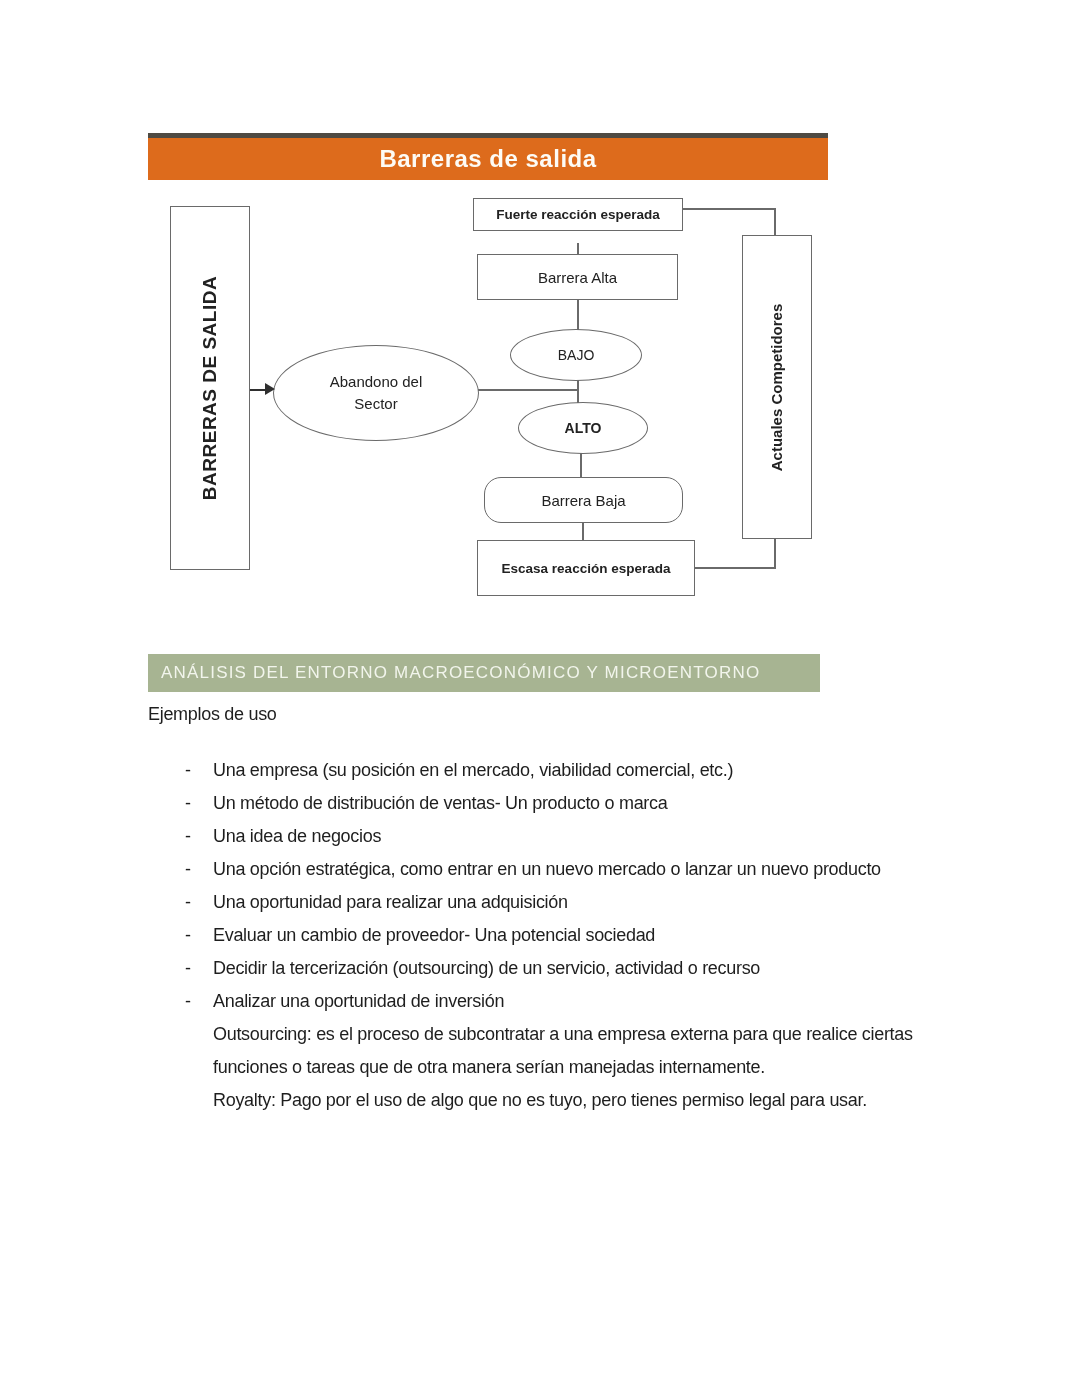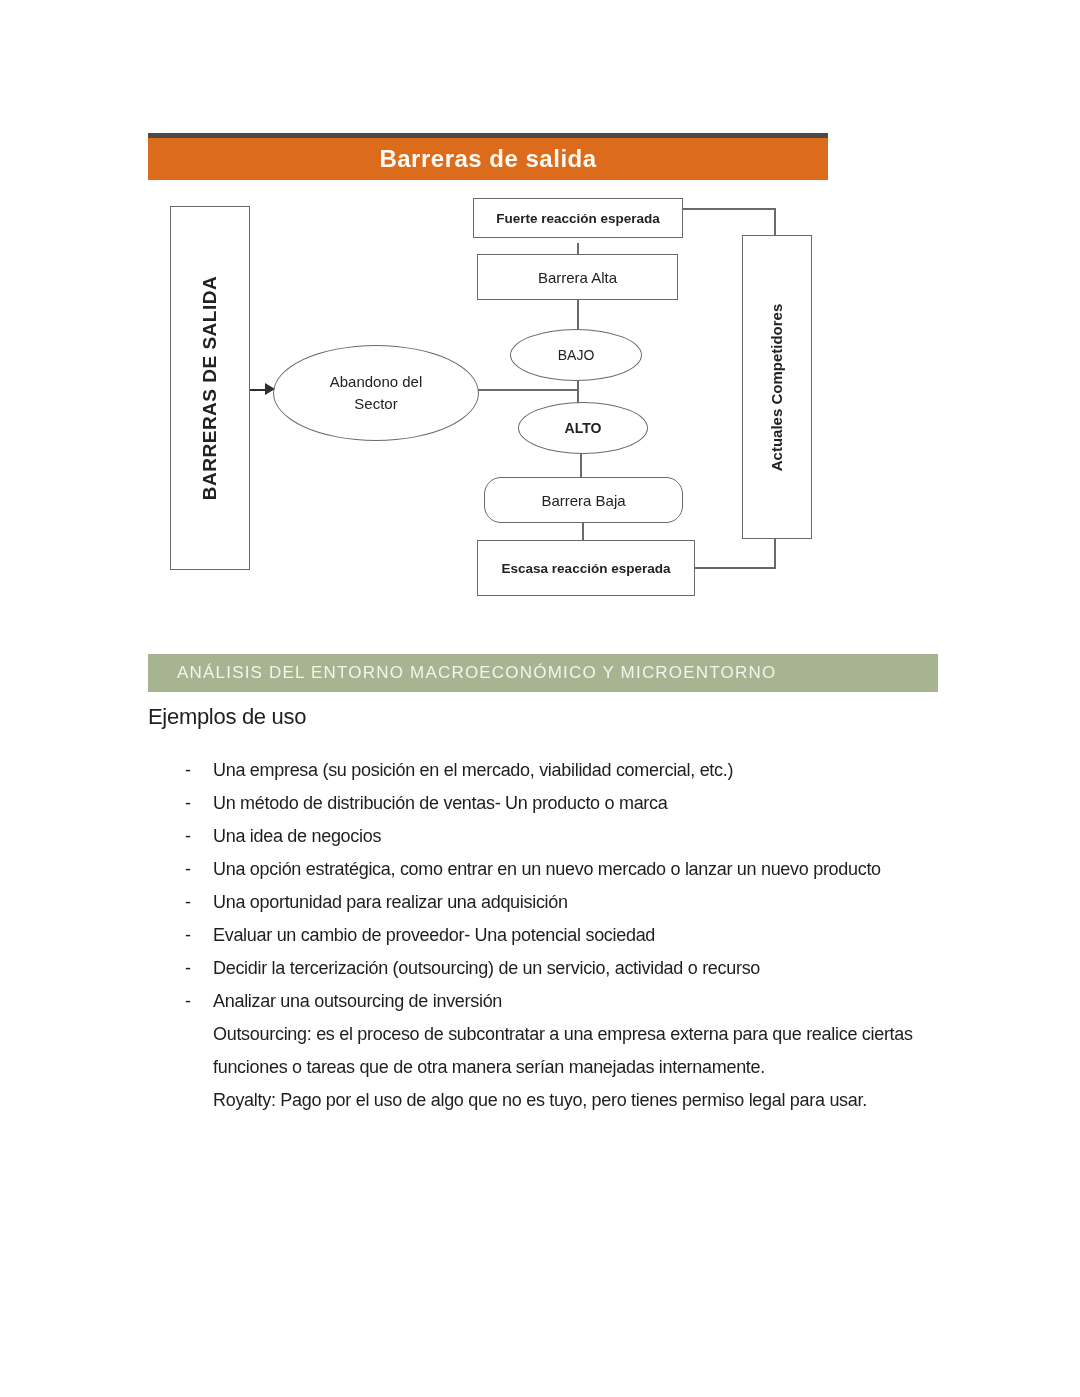--- a/index.html
+++ b/index.html
@@ -21,21 +21,21 @@
   .node {
     background: #fff; border: 1.6px solid #6a6a6a; box-sizing: border-box;
     display: flex; align-items: center; justify-content: center; text-align: center;
   }
   .ellipse { border-radius: 50%; }
   .rot { transform: rotate(-90deg); white-space: nowrap; }
   .n-left   { left: 170px; top: 184px; width: 80px;  height: 364px; }
   .n-left span  { font-weight: bold; font-size: 19px; letter-spacing: 0.5px; }
   .n-right  { left: 742px; top: 213px; width: 70px;  height: 304px; }
   .n-right span { font-weight: bold; font-size: 15px; }
-  .n-fuerte { left: 473px; top: 176px; width: 210px; height: 40px; font-weight: bold; font-size: 13.5px; }
+  .n-fuerte { left: 473px; top: 176px; width: 210px; height: 33px; font-weight: bold; font-size: 13.5px; }
   .n-alta   { left: 477px; top: 232px; width: 201px; height: 46px; font-size: 15px; }
   .n-bajo   { left: 510px; top: 307px; width: 132px; height: 52px; font-weight: 400; font-size: 14px; }
   .n-aband  { left: 273px; top: 323px; width: 206px; height: 96px; font-weight: 400; font-size: 15px; }
   .n-aband span { width: 118px; line-height: 1.45; }
   .n-alto   { left: 518px; top: 380px; width: 130px; height: 52px; font-weight: 600; font-size: 14px; }
   .n-baja   { left: 484px; top: 455px; width: 199px; height: 46px; font-size: 15px; border-radius: 17px; }
   .n-escasa { left: 477px; top: 518px; width: 218px; height: 56px; font-weight: bold; font-size: 13.5px; }
   .line { background: #6a6a6a; }
   .l1 { left: 577px; top: 221px; width: 2px;  height: 12px; }
   .l2 { left: 577px; top: 277px; width: 2px;  height: 31px; }
@@ -49,28 +49,28 @@
     border-left: 10px solid #2f2f2f;
     border-top: 6.5px solid transparent; border-bottom: 6.5px solid transparent;
   }
   .l8a { left: 682px; top: 186px; width: 94px; height: 2px; }
   .l8b { left: 774px; top: 186px; width: 2px;  height: 28px; }
   .l9a { left: 694px; top: 545px; width: 82px; height: 2px; }
   .l9b { left: 774px; top: 516px; width: 2px;  height: 31px; }
 
   
   .sec-header {
-    left: 148px; top: 632px; width: 790px; height: 38px; background: #a7b492;
-    display: flex; align-items: center; box-sizing: border-box; padding-left: 29px;
+    left: 148px; top: 632px; width: 672px; height: 38px; background: #a7b492;
+    display: flex; align-items: center; box-sizing: border-box; padding-left: 13px;
   }
   .sec-header span {
     color: #f2f5ec; font-size: 17px; letter-spacing: 1.2px; font-weight: 500;
   }
   .hand { color: #1e1e1e; letter-spacing: -0.3px; }
-  .subheading { left: 148px; top: 682px; font-size: 22px; }
+  .subheading { left: 148px; top: 682px; font-size: 18px; }
   .list { left: 148px; top: 732px; width: 840px; }
   .list .row { display: flex; height: 33px; align-items: center; font-size: 18px; }
   .list .dash { margin-left: 37px; width: 28px; flex: 0 0 28px; }
   .list .note-indent { margin-left: 65px; }
 </style>
 </head>
 <body>
 
 <div>
 
@@ -150,21 +150,21 @@
     <div class="row">
       <span class="dash">-</span>
       <span>Evaluar un cambio de proveedor- Una potencial sociedad</span>
     </div>
     <div class="row">
       <span class="dash">-</span>
       <span>Decidir la tercerización (outsourcing) de un servicio, actividad o recurso</span>
     </div>
     <div class="row">
       <span class="dash">-</span>
-      <span>Analizar una outsourcing de inversión</span>
+      <span>Analizar una oportunidad de inversión</span>
     </div>
     <div class="row">
       <span class="note-indent">Outsourcing: es el proceso de subcontratar a una empresa externa para que realice ciertas</span>
     </div>
     <div class="row">
       <span class="note-indent">funciones o tareas que de otra manera serían manejadas internamente.</span>
     </div>
     <div class="row">
       <span class="note-indent">Royalty: Pago por el uso de algo que no es tuyo, pero tienes permiso legal para usar.</span>
     </div>

